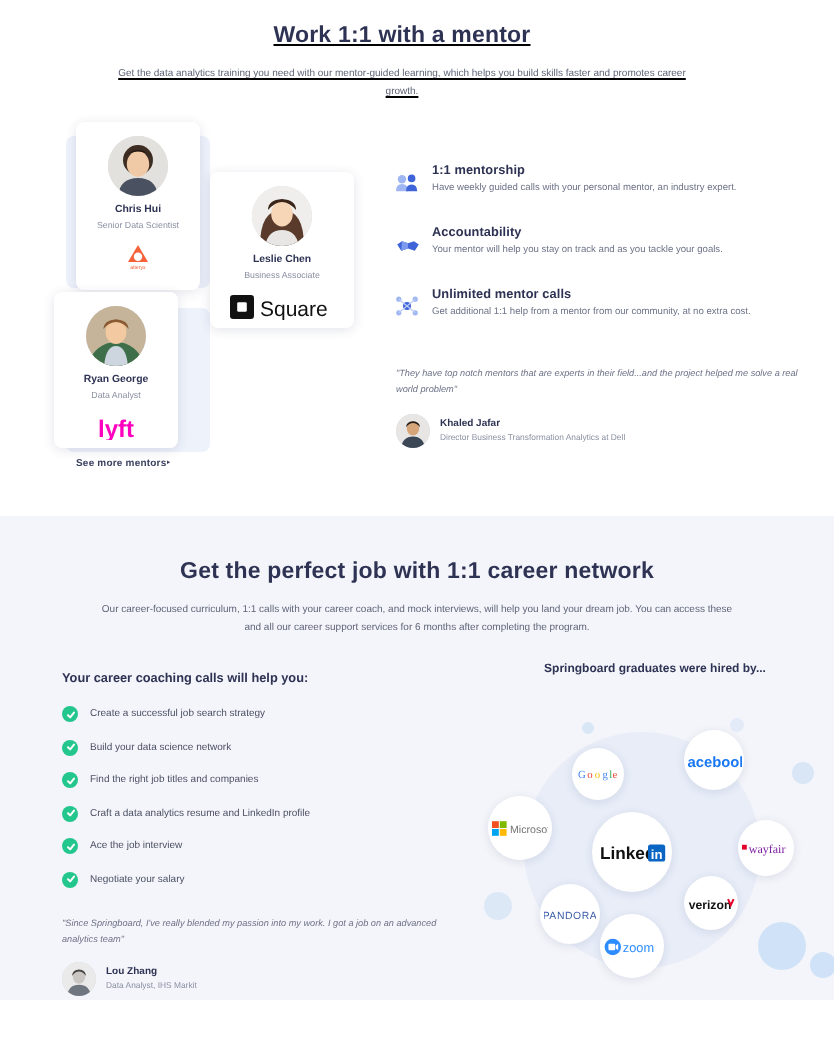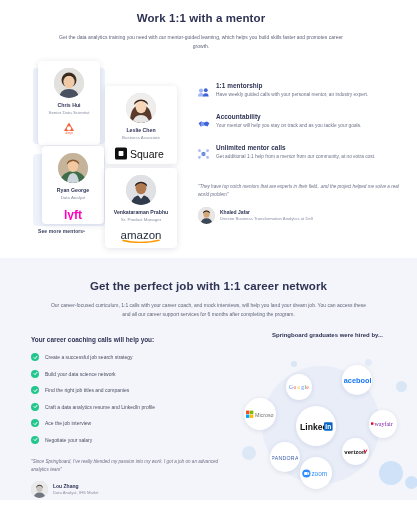--- a/index.html
+++ b/index.html
@@ -10,20 +10,21 @@
     overflow: hidden;
   }
   .page { position: relative; width: 417px; height: 529px; }
 
   
   .sec-mentor {
     position: relative;
     width: 402px; height: 258px;
     background: #ffffff;
     padding-top: 12px;
+    text-decoration: underline;
   }
   .sec-title {
     text-align: center;
     font-size: 11.5px;
     font-weight: bold;
     color: #2e3354;
     letter-spacing: .1px;
   }
   .sec-sub {
     margin: 9px auto 0;
@@ -49,21 +50,21 @@
     width: 30px; height: 30px; border-radius: 50%;
     margin: 0 auto 4px; overflow: hidden; position: relative;
     background: #d9dbe2;
   }
   .m-name { font-size: 5.2px; font-weight: bold; color: #2e3354; line-height: 1.3; }
   .m-role { font-size: 4.4px; color: #8b90a3; margin-top: 1.5px; line-height: 1.3; }
   .m-logo { margin-top: 6px; height: 14px; display: flex; align-items: center; justify-content: center; }
 
   #card-chris   { left: 38px;  top: 3px;  width: 62px; height: 84px; }
   #card-leslie  { left: 105px; top: 28px; width: 72px; height: 78px; }
-  #card-ryan    { left: 42px;  top: 88px; width: 62px; height: 78px; }
+  #card-ryan    { left: 27px;  top: 88px; width: 62px; height: 78px; }
   #card-venkat  { left: 105px; top: 110px; width: 72px; height: 80px; }
   #ghost-a { left: 33px; top: 10px;  width: 72px; height: 76px; border-radius: 4px; }
   #ghost-b { left: 33px; top: 96px;  width: 72px; height: 72px; border-radius: 4px; }
 
   .see-more {
     position: absolute; left: 38px; top: 170px;
     font-size: 5px; font-weight: bold; color: #3b4160;
     letter-spacing: .1px;
   }
   .see-more .arrow { font-size: 5px; }
@@ -193,39 +194,20 @@
         </div>
         <div class="m-name">Ryan George</div>
         <div class="m-role">Data Analyst</div>
         <div class="m-logo">
           <svg width="30" height="13" viewBox="0 0 30 13">
             <text x="15" y="11.5" font-size="12" font-weight="bold" fill="#ff00bf" text-anchor="middle" font-family="Liberation Sans, sans-serif">lyft</text>
           </svg>
         </div>
       </div>
 
-      <div class="mcard" id="card-venkat">
-        <div class="m-av">
-          <svg viewBox="0 0 30 30" width="30" height="30">
-            <rect width="30" height="30" fill="#dfe1e4"></rect>
-            <ellipse cx="15" cy="13" rx="5.4" ry="6.2" fill="#b07a4e"></ellipse>
-            <path d="M8.8 11.5 Q15 4.5 21.2 11.5 Q21 7.2 15 6.8 Q9 7.2 8.8 11.5Z" fill="#2a2320"></path>
-            <path d="M5 30 Q6 20 15 20 Q24 20 25 30Z" fill="#2f3a4a"></path>
-            <path d="M12 20 L15 24 L18 20 Z" fill="#e9eaec"></path>
-          </svg>
-        </div>
-        <div class="m-name">Venkataraman Prabhu</div>
-        <div class="m-role">Sr. Product Manager</div>
-        <div class="m-logo">
-          <svg width="50" height="15" viewBox="0 0 50 15">
-            <text x="25" y="10.5" font-size="11.5" fill="#232f3e" text-anchor="middle" font-family="Liberation Sans, sans-serif">amazon</text>
-            <path d="M7 12.4 Q25 16.6 43 12.2" stroke="#ff9900" stroke-width="1.5" fill="none" stroke-linecap="round"></path>
-          </svg>
-        </div>
-      </div>
 
       <div class="see-more">
         <span>See more mentors</span><span class="arrow">‣</span>
       </div>
     </div>
 
     <div class="features">
 
       <div class="feat">
         <div class="feat-ico">

